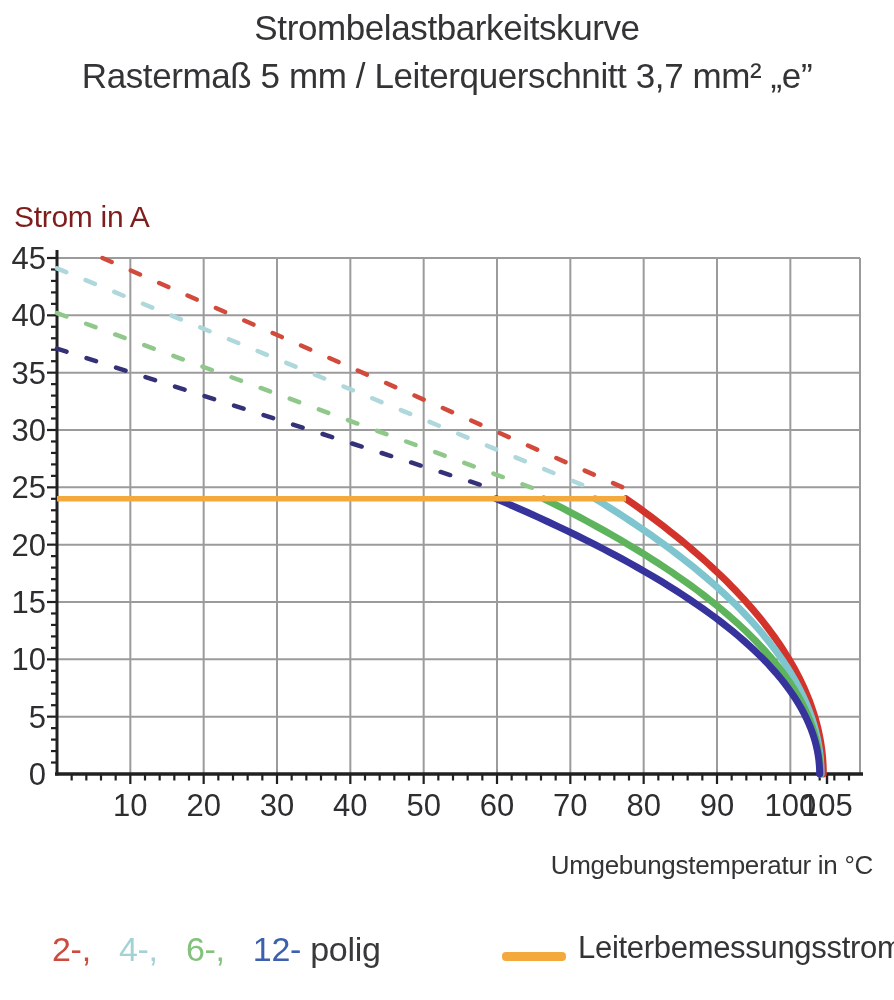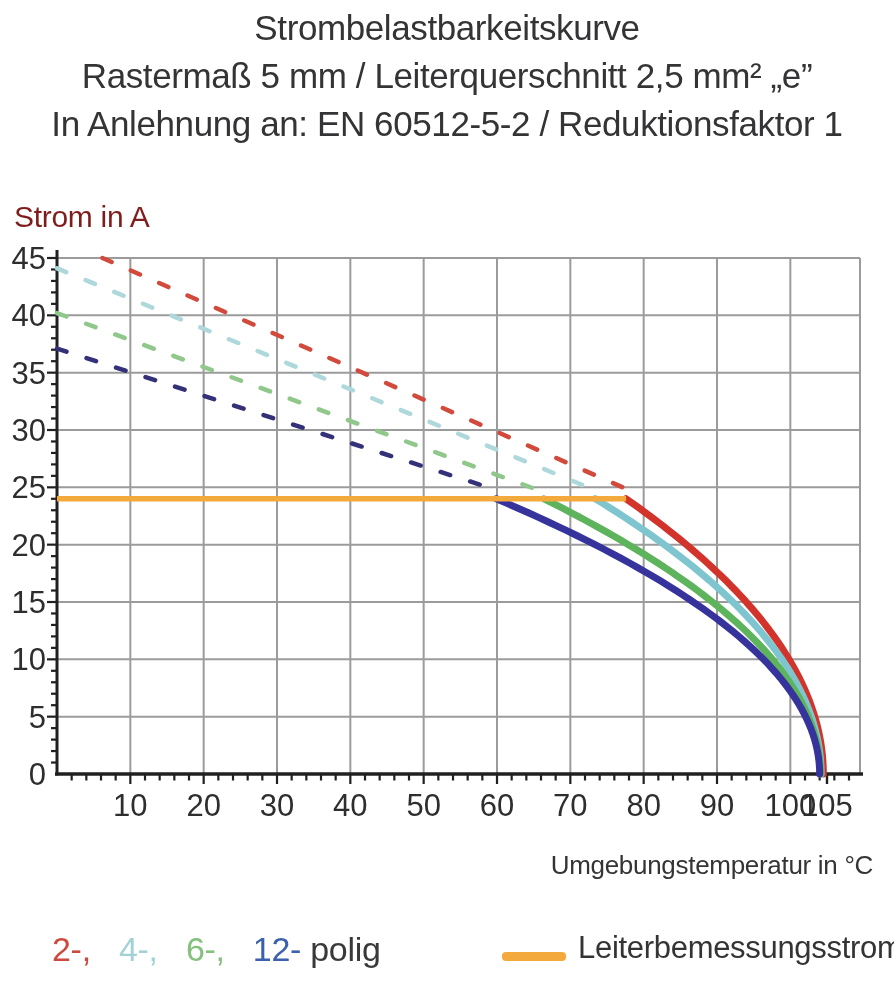--- a/index.html
+++ b/index.html
@@ -36,22 +36,21 @@
     position:absolute;left:76px;top:0;font-size:31px;letter-spacing:-0.3px;color:#343436;
   }
 </style>
 </head>
 <body>
 
 <div class="page">
 
   <div class="title-block">
     <div>Strombelastbarkeitskurve</div>
-    <div>Rastermaß 5 mm / Leiterquerschnitt 2,5 mm² „e”</div>
-    <div>In Anlehnung an: EN 60512-5-2 / Reduktionsfaktor 1</div>
+    <div>Rastermaß 5 mm / Leiterquerschnitt 3,7 mm² „e”</div>
   </div>
 
   <div class="y-axis-label">Strom in A</div>
 
   <svg class="chart" width="894" height="1000" viewBox="0 0 894 1000">
       <line x1="130.33333333333331" y1="258" x2="130.33333333333331" y2="774" stroke="#9b9b9b" stroke-width="2"></line>
       <line x1="203.66666666666666" y1="258" x2="203.66666666666666" y2="774" stroke="#9b9b9b" stroke-width="2"></line>
       <line x1="277" y1="258" x2="277" y2="774" stroke="#9b9b9b" stroke-width="2"></line>
       <line x1="350.3333333333333" y1="258" x2="350.3333333333333" y2="774" stroke="#9b9b9b" stroke-width="2"></line>
       <line x1="423.6666666666667" y1="258" x2="423.6666666666667" y2="774" stroke="#9b9b9b" stroke-width="2"></line>

